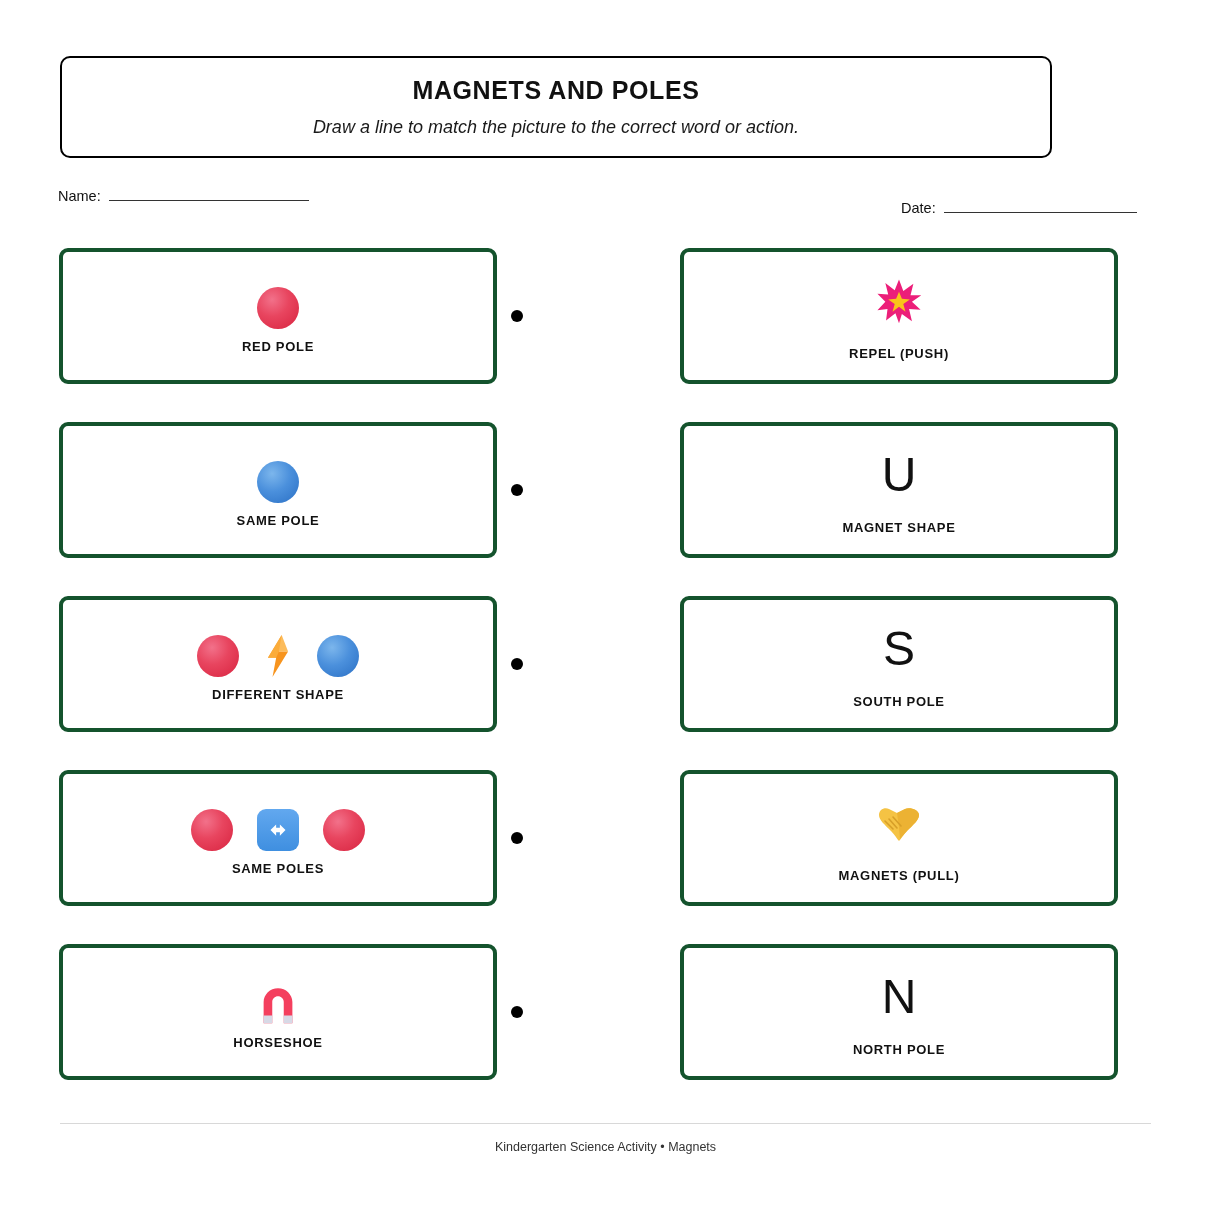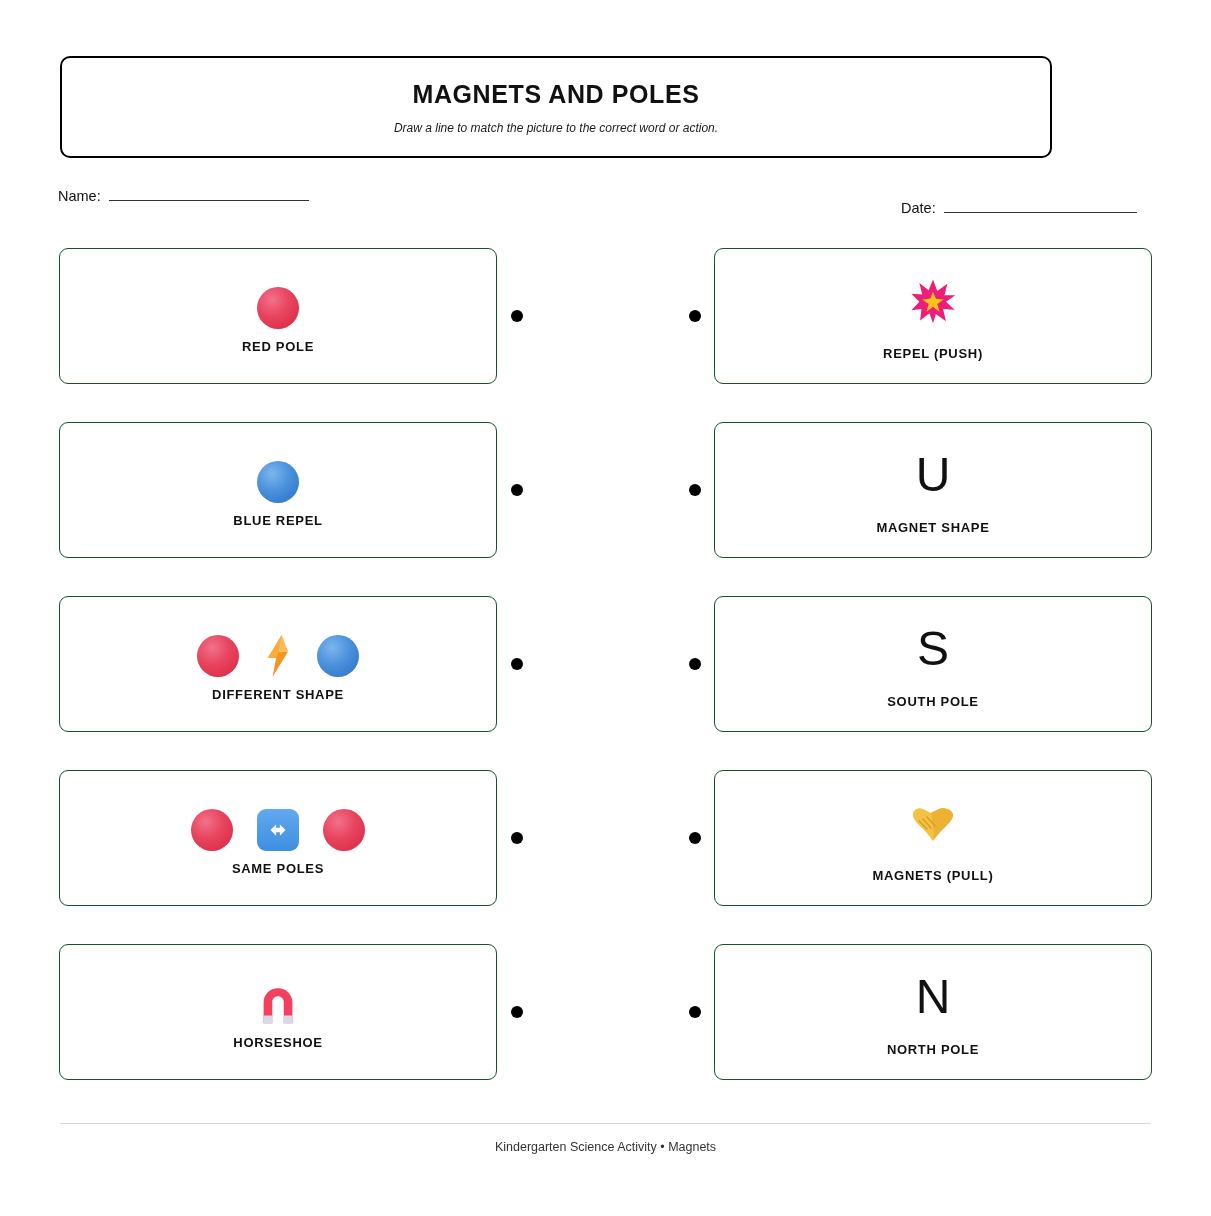--- a/index.html
+++ b/index.html
@@ -42,21 +42,21 @@
   }
   .title {
     font-size: 25px;
     font-weight: bold;
     letter-spacing: 0.6px;
     color: #111111;
     margin: 0 0 12px 0;
     text-align: center;
   }
   .subtitle {
-    font-size: 12px;
+    font-size: 18px;
     font-style: italic;
     color: #1a1a1a;
     text-align: center;
     margin: 0;
   }
 
   
   .meta-row {
     position: absolute;
     left: 58px;
@@ -96,30 +96,30 @@
     height: 140px;
     margin-bottom: 34px;
   }
 
   .card {
     position: absolute;
     top: 0;
     width: 438px;
     height: 136px;
     box-sizing: border-box;
-    border: 1px solid #14532d;
+    border: 4px solid #14532d;
     border-radius: 9px;
     background: #ffffff;
     display: flex;
     flex-direction: column;
     align-items: center;
     justify-content: center;
   }
   .card.left  { left: 59px; }
-  .card.right { left: 714px; gap: 14px; }
+  .card.right { left: 680px; gap: 14px; }
 
   .card-figure {
     display: flex;
     align-items: center;
     justify-content: center;
     gap: 24px;
     height: 58px;
     margin-bottom: 2px;
   }
   .card-label {
@@ -256,21 +256,21 @@
         </div>
         <div class="card-label">REPEL (PUSH)</div>
       </div>
     </div>
 
     <div class="row">
       <div class="card left">
         <div class="card-figure">
           <span class="sphere blue"></span>
         </div>
-        <div class="card-label">BLUE REPEL</div>
+        <div class="card-label">SAME POLE</div>
       </div>
       <div class="dot left-dot"></div>
       <div class="dot right-dot"></div>
       <div class="card right">
         <div class="card-figure">
           <span class="big-letter">U</span>
         </div>
         <div class="card-label">MAGNET SHAPE</div>
       </div>
     </div>

